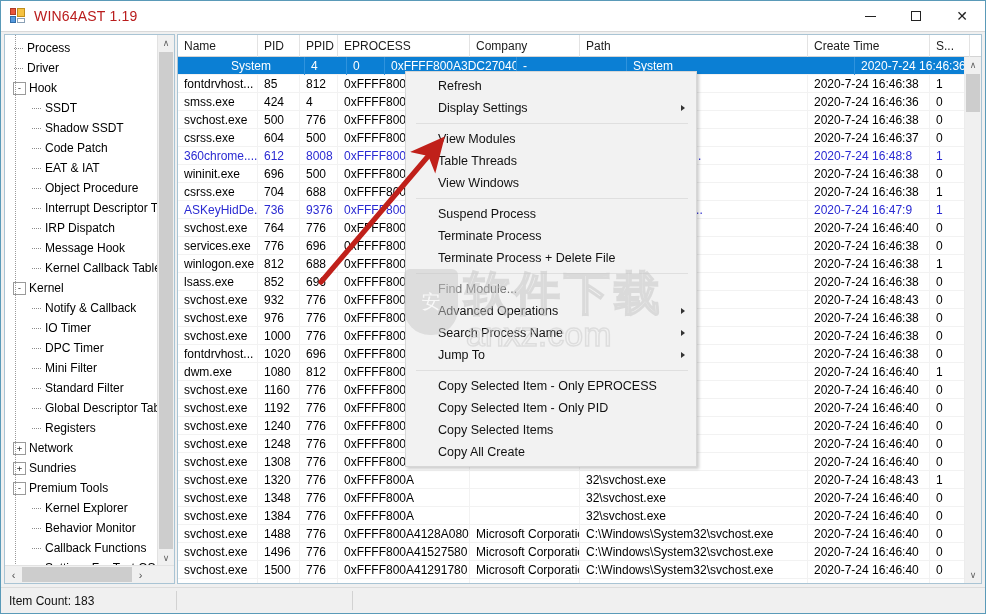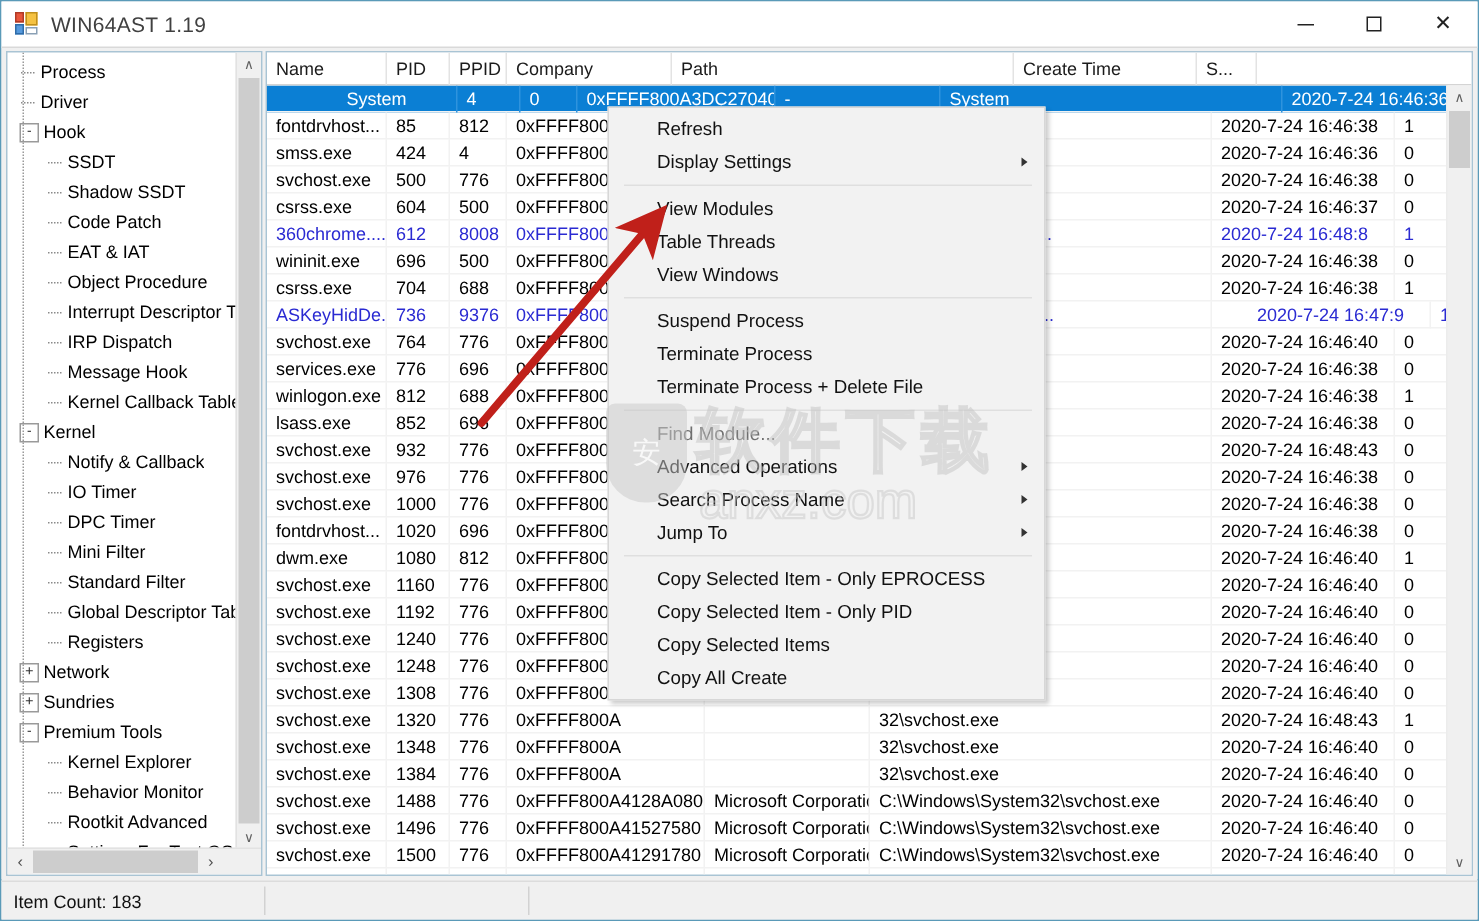--- a/index.html
+++ b/index.html
@@ -20,21 +20,21 @@
     border-bottom:1px solid #d9d9d9;box-sizing:border-box;
   }
   .app-icon{
     width:16px;height:16px;margin-left:9px;margin-right:8px;position:relative;flex:0 0 auto;
   }
   .app-icon i{position:absolute;display:block;}
   .app-icon .q1{left:0;top:0;width:6px;height:7px;background:#e8563c;border:1px solid #b03a26;box-sizing:border-box;}
   .app-icon .q2{left:7px;top:0;width:8px;height:9px;background:#f5c242;border:1px solid #c08f1d;box-sizing:border-box;}
   .app-icon .q3{left:0;top:8px;width:6px;height:7px;background:#5599dd;border:1px solid #2f6ca8;box-sizing:border-box;}
   .app-icon .q4{left:7px;top:10px;width:8px;height:5px;background:#ffffff;border:1px solid #8aa0b5;box-sizing:border-box;}
-  .title-text{font-size:14px;color:#404040;letter-spacing:.2px;}
+  .title-text{font-size:14px;color:#b91c1c;letter-spacing:.2px;}
   .win-btns{margin-left:auto;display:flex;height:31px;}
   .win-btn{
     width:46px;height:31px;display:flex;align-items:center;justify-content:center;
     color:#222;font-size:13px;line-height:1;
   }
   .glyph-min{display:block;width:11px;height:1px;background:#222;}
   .glyph-max{display:block;width:10px;height:10px;border:1px solid #222;box-sizing:border-box;}
   .glyph-close{font-size:14px;font-family:"DejaVu Sans",sans-serif;}
 
   
@@ -325,21 +325,21 @@
               <span class="tlabel">Kernel Explorer</span>
             </div>
             <div class="tnode">
               <span class="indent" style="width: 22px;"></span>
               <span class="dashline"></span>
               <span class="tlabel">Behavior Monitor</span>
             </div>
             <div class="tnode">
               <span class="indent" style="width: 22px;"></span>
               <span class="dashline"></span>
-              <span class="tlabel">Rootkit Advanced</span>
+              <span class="tlabel">Callback Functions</span>
             </div>
             <div class="tnode">
               <span class="indent" style="width: 22px;"></span>
               <span class="dashline"></span>
               <span class="tlabel">Settings For Test OS</span>
             </div>
             <div class="vline"></div>
           </div>
       </div>
 
@@ -354,20 +354,21 @@
         <div class="tree-hthumb"></div>
         <div class="hs-arrow">›</div>
       </div>
     </div>
 
     <div class="list-pane">
       <div class="grid-head" id="grid-head">
           <div class="gh-cell" style="width: 80px; flex: 0 0 80px;">Name</div>
           <div class="gh-cell" style="width: 42px; flex: 0 0 42px;">PID</div>
           <div class="gh-cell" style="width: 38px; flex: 0 0 38px;">PPID</div>
+          <div class="gh-cell" style="width: 132px; flex: 0 0 132px;">EPROCESS</div>
           <div class="gh-cell" style="width: 110px; flex: 0 0 110px;">Company</div>
           <div class="gh-cell" style="width: 228px; flex: 0 0 228px;">Path</div>
           <div class="gh-cell" style="width: 122px; flex: 0 0 122px;">Create Time</div>
           <div class="gh-cell" style="width: 40px; flex: 0 0 40px;">S...</div>
         </div>
       <div class="rows" id="grid-rows">
           <div class="row sel">
             <div class="cell" style="width: 80px; flex: 0 0 80px;">System</div>
             <div class="cell" style="width: 42px; flex: 0 0 42px;">4</div>
             <div class="cell" style="width: 38px; flex: 0 0 38px;">0</div>
@@ -447,21 +448,21 @@
             <div class="cell" style="width: 122px; flex: 0 0 122px;">2020-7-24 16:46:38</div>
             <div class="cell" style="width: 40px; flex: 0 0 40px;">1</div>
           </div>
           <div class="row blue">
             <div class="cell" style="width: 80px; flex: 0 0 80px;">ASKeyHidDe...</div>
             <div class="cell" style="width: 42px; flex: 0 0 42px;">736</div>
             <div class="cell" style="width: 38px; flex: 0 0 38px;">9376</div>
             <div class="cell" style="width: 132px; flex: 0 0 132px;">0xFFFF800A</div>
             <div class="cell" style="width: 110px; flex: 0 0 110px;"></div>
             <div class="cell" style="width: 228px; flex: 0 0 228px;">6)\bjca_sjk1312_hid...</div>
-            <div class="cell" style="width: 122px; flex: 0 0 122px; margin-left: 24px;">2020-7-24 16:47:9</div>
+            <div class="cell" style="width: 122px; flex: 0 0 122px;">2020-7-24 16:47:9</div>
             <div class="cell" style="width: 40px; flex: 0 0 40px;">1</div>
           </div>
           <div class="row">
             <div class="cell" style="width: 80px; flex: 0 0 80px;">svchost.exe</div>
             <div class="cell" style="width: 42px; flex: 0 0 42px;">764</div>
             <div class="cell" style="width: 38px; flex: 0 0 38px;">776</div>
             <div class="cell" style="width: 132px; flex: 0 0 132px;">0xFFFF800A</div>
             <div class="cell" style="width: 110px; flex: 0 0 110px;"></div>
             <div class="cell" style="width: 228px; flex: 0 0 228px;">32\svchost.exe</div>
             <div class="cell" style="width: 122px; flex: 0 0 122px;">2020-7-24 16:46:40</div>

